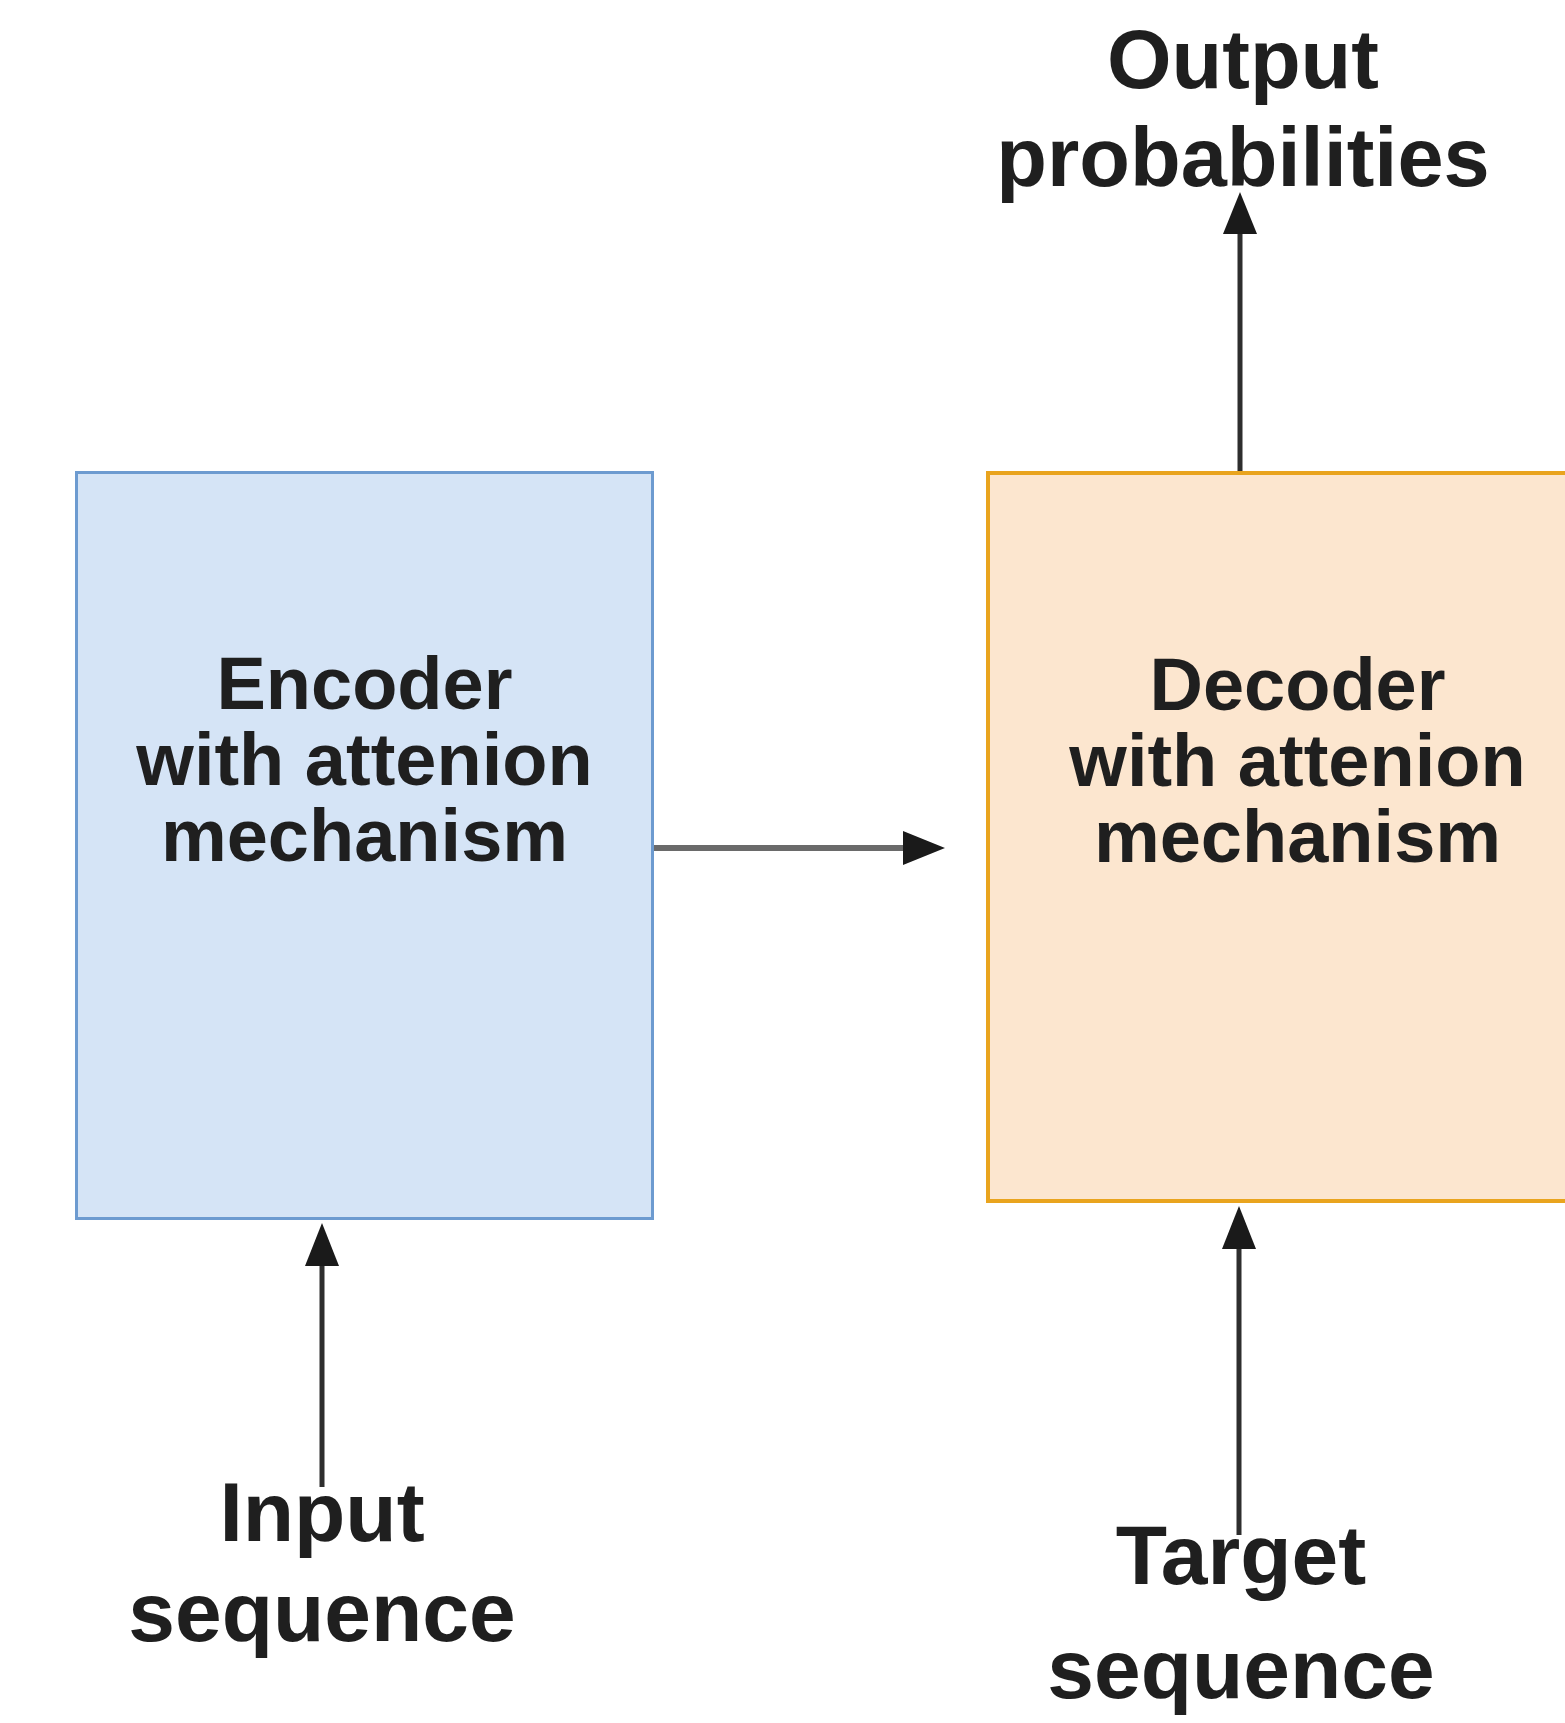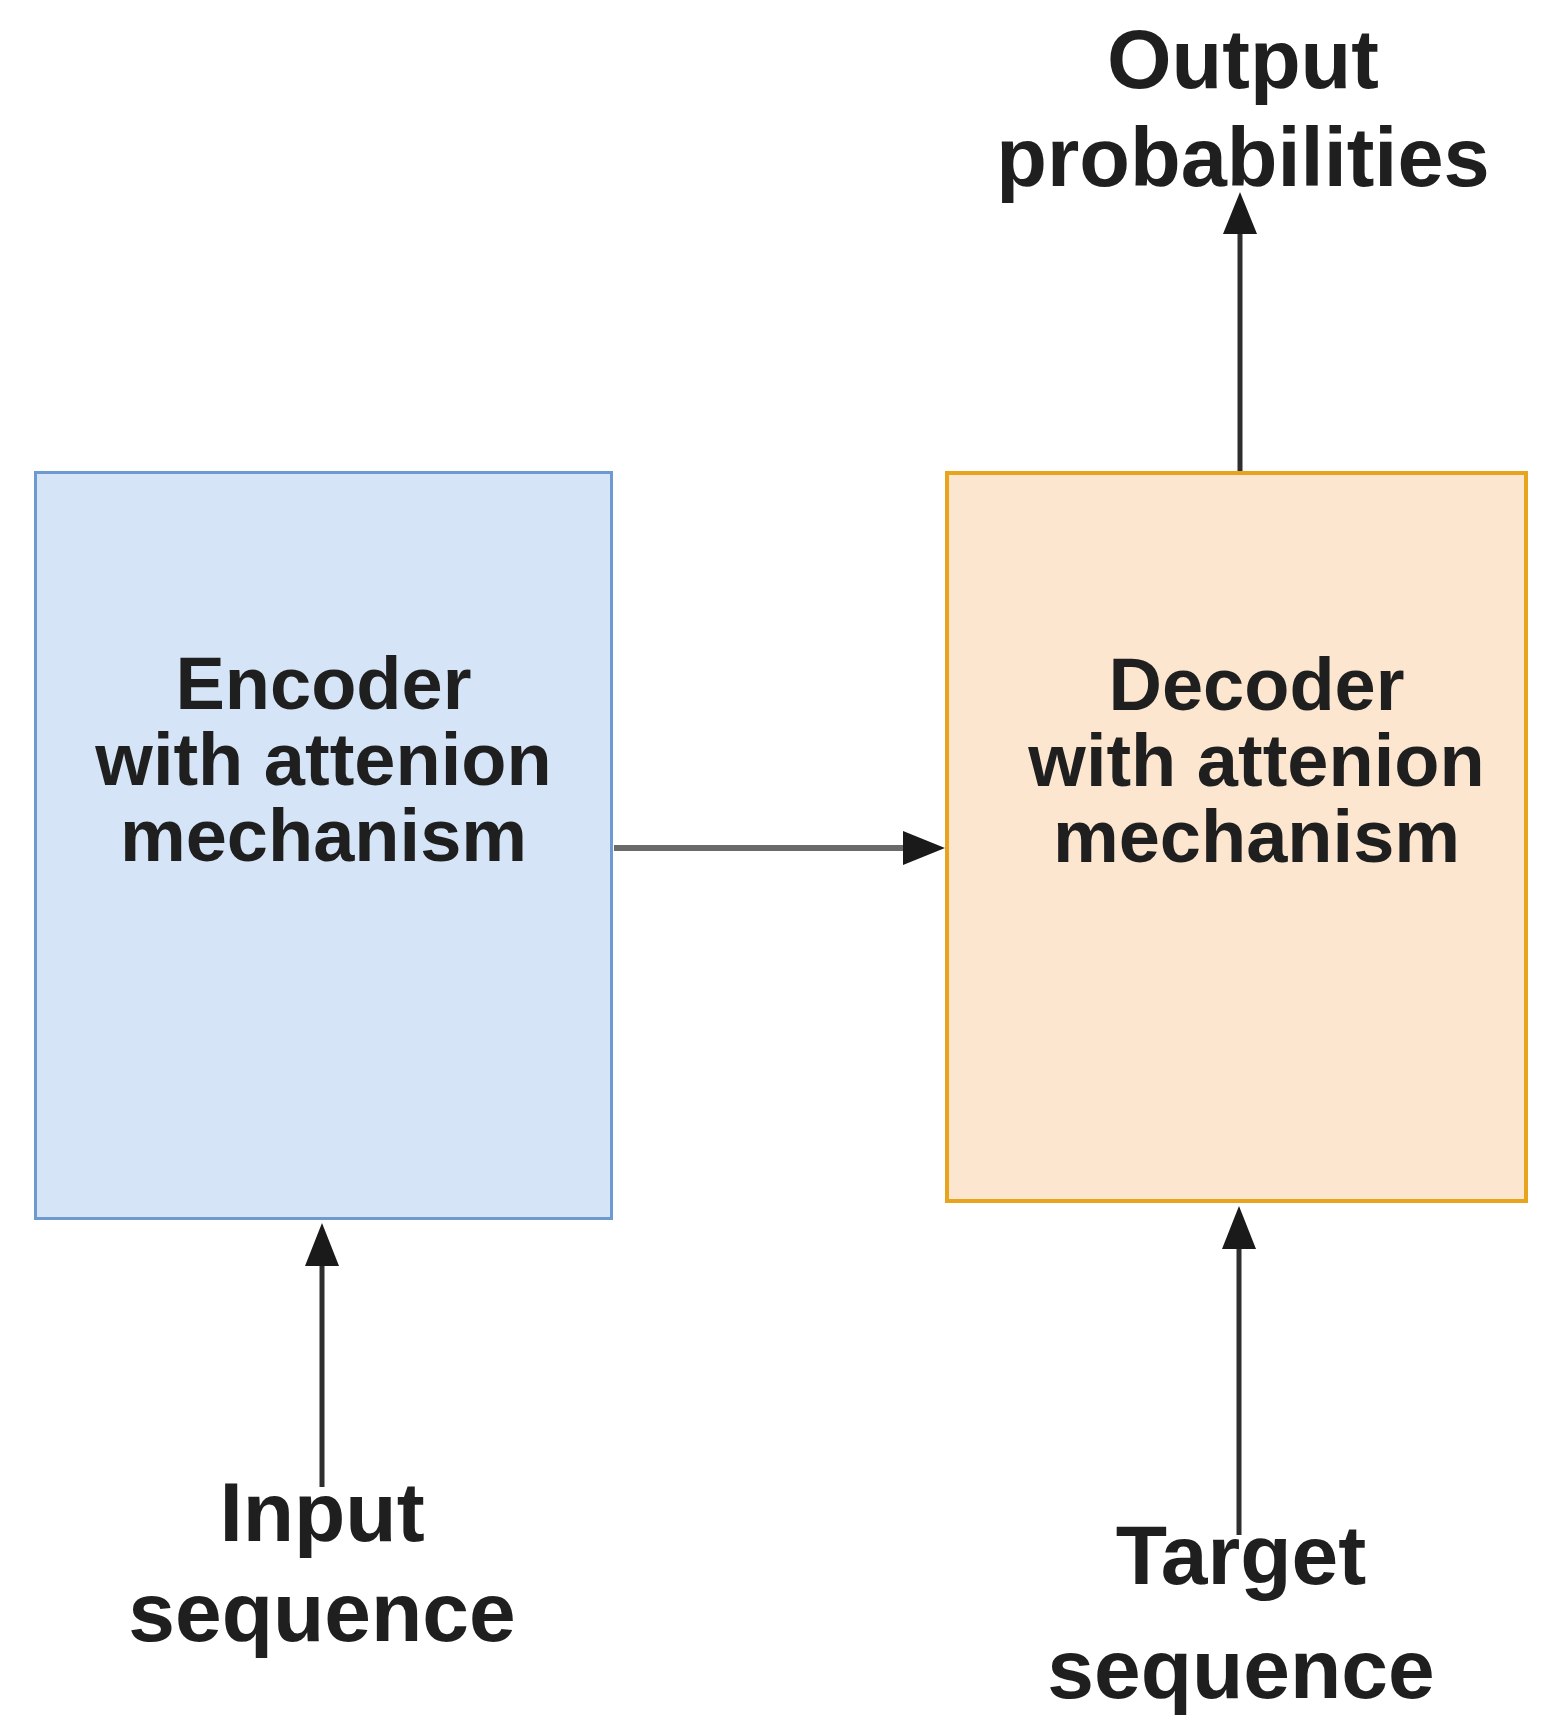--- a/index.html
+++ b/index.html
@@ -21,20 +21,21 @@
     top: 0;
     width: 1565px;
     height: 1723px;
   }
   .box {
     position: absolute;
     box-sizing: border-box;
     display: flex;
     justify-content: center;
     align-items: flex-start;
+    margin-left: 41px;
   }
   .encoder-box {
     left: 34px;
     top: 471px;
     width: 579px;
     height: 749px;
     border: 3px solid #6d9bd0;
     background: #d5e4f6;
   }
   .decoder-box {

